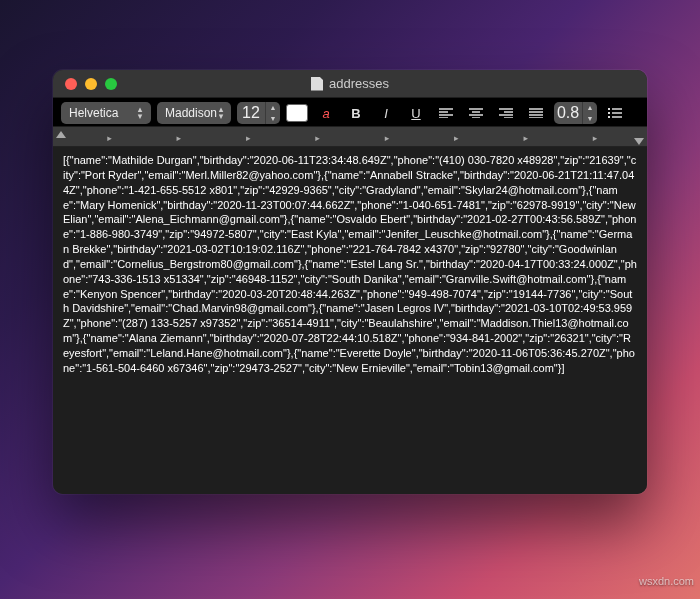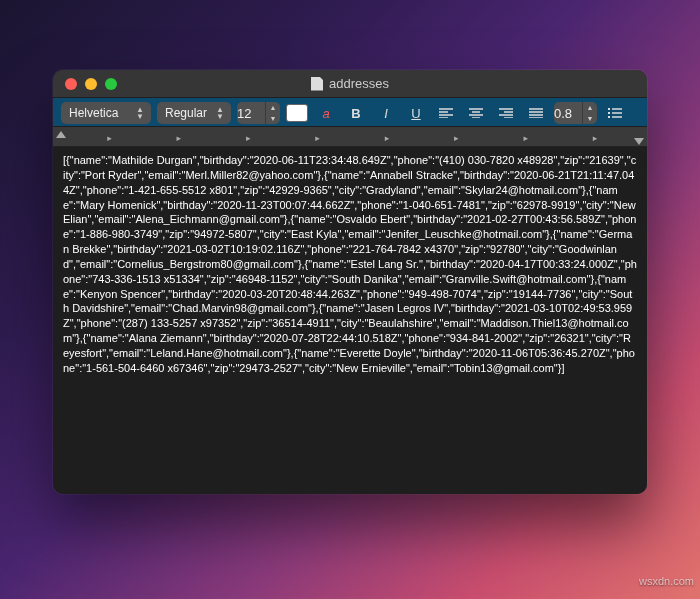--- a/index.html
+++ b/index.html
@@ -39,41 +39,41 @@
       position: absolute; left: 0; right: 0;
       display: flex; align-items: center; justify-content: center; gap: 6px;
       pointer-events: none;
     }
     .title-wrap .doc-icon {
       width: 12px; height: 14px; background: #ddd;
       clip-path: polygon(0 0, 70% 0, 100% 25%, 100% 100%, 0 100%);
     }
     .title-wrap span { color: #ccc; font-size: 13px; }
     .toolbar {
-      background: #0c4a6e;
+      background: #000000;
       padding: 4px 8px 2px 8px;
       display: flex; align-items: center; gap: 6px;
       border-bottom: 1px solid #1e1e1e;
     }
     .select-ctl {
       background: #505050; border-radius: 5px;
       color: #eee; font-size: 12px; height: 22px;
       display: flex; align-items: center; padding: 0 6px 0 8px;
       cursor: default;
     }
     .select-ctl.font { width: 90px; }
     .select-ctl.style { width: 74px; }
     .select-ctl .spacer { flex: 1; }
     .chev { width: 10px; color: #ccc; font-size: 9px; text-align: center; line-height: 7px; }
     .stepper {
       display: flex; align-items: center; background: #505050; border-radius: 5px; height: 22px;
       overflow: hidden;
     }
     .stepper .val {
-      color: #eee; font-size: 13px; width: 28px; 
+      color: #eee; font-size: 16px; width: 28px; text-align: center;
     }
     .stepper .step-btn {
       width: 14px; height: 11px; display: flex; align-items: center; justify-content: center;
       color: #ccc; font-size: 7px;
     }
     .step-col { display: flex; flex-direction: column; border-left: 1px solid #3a3a3a; }
     .swatch {
       width: 22px; height: 18px; border-radius: 3px; border: 1px solid #666;
     }
     .swatch.white { background: #fff; }
@@ -135,21 +135,21 @@
     </div>
   </div>
 
   <div class="toolbar">
     <div class="select-ctl font">
       <span>Helvetica</span>
       <span class="spacer"></span>
       <div class="chev">▴<br>▾</div>
     </div>
     <div class="select-ctl style">
-      <span>Regular</span>
+      <span>Maddison</span>
       <span class="spacer"></span>
       <div class="chev">▴<br>▾</div>
     </div>
     <div class="stepper">
       <div class="val">12</div>
       <div class="step-col">
         <div class="step-btn">▲</div>
         <div class="step-btn">▼</div>
       </div>
     </div>

